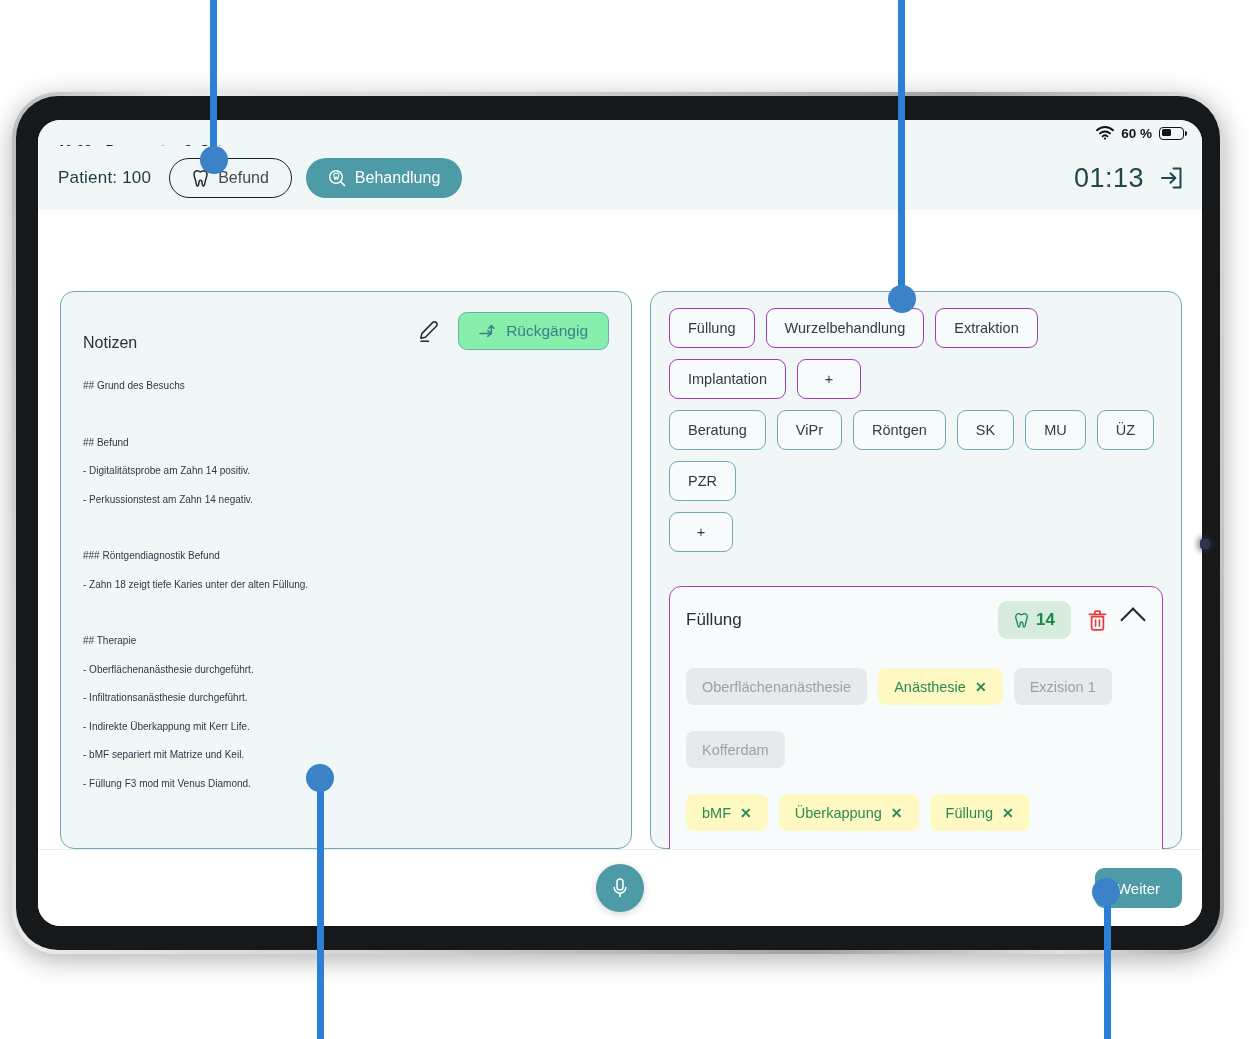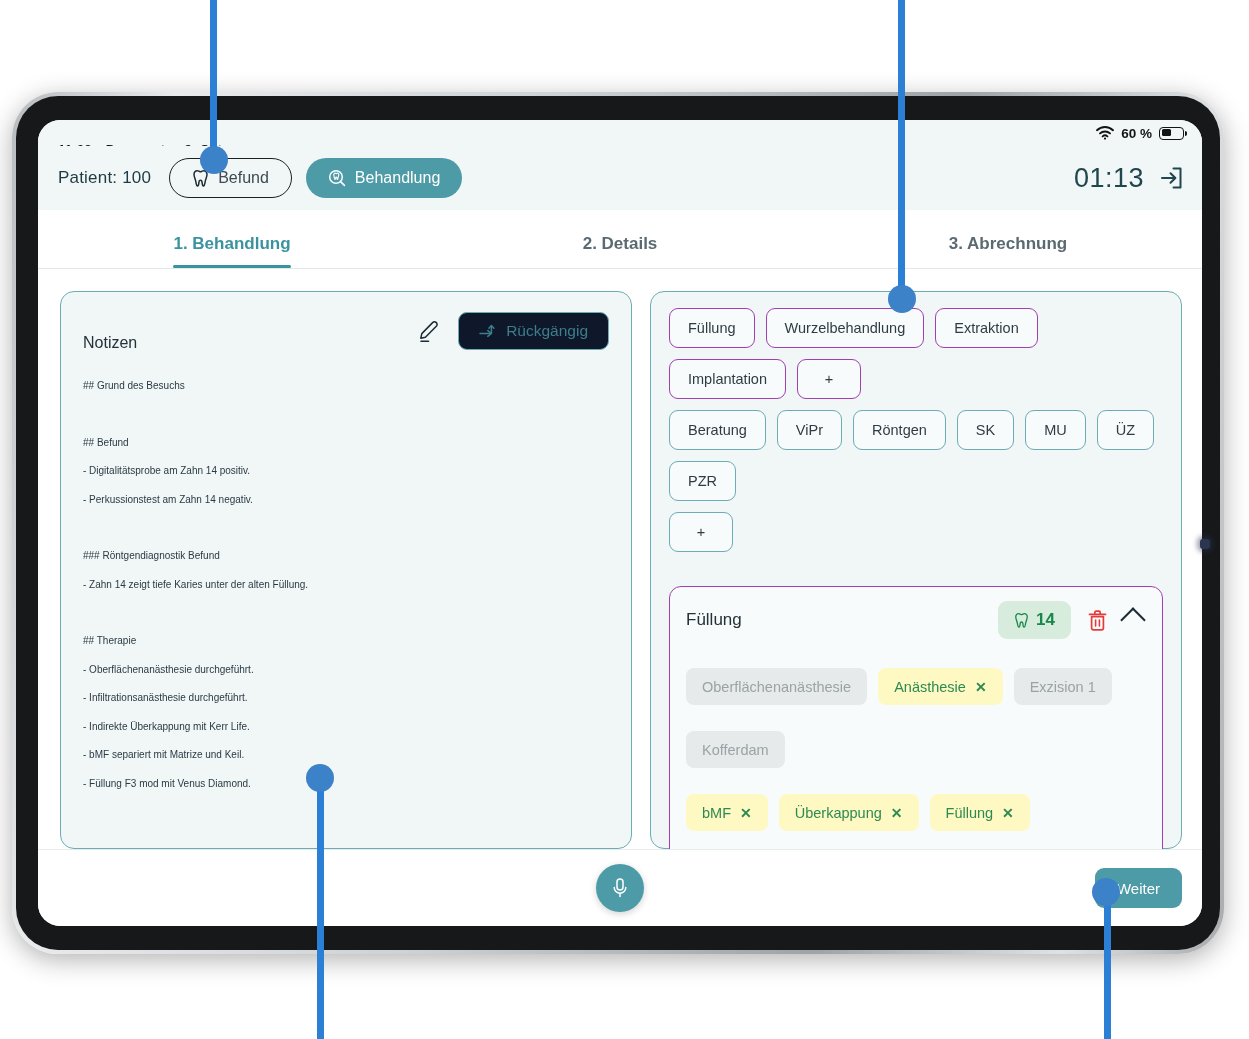--- a/index.html
+++ b/index.html
@@ -247,21 +247,21 @@
     gap: 18px;
   }
   .btn-undo {
     display: inline-flex;
     align-items: center;
     gap: 10px;
     height: 38px;
     padding: 0 20px;
     border: 1.3px solid #6cacb5;
     border-radius: 9px;
-    background: #0f172a;
+    background: #86efac;
     color: #3b7f8b;
     font-size: 15.5px;
     cursor: pointer;
     box-sizing: border-box;
   }
   .notes-body {
     font-size: 10px;
     line-height: 28.5px;
     color: #2a3b44;
   }
@@ -495,25 +495,20 @@
           <span class="icon" style="cursor:pointer;">
             <svg width="26" height="26" viewBox="0 0 26 26">
               <path d="M15.5 3.5H22.5V22.5H15.5" fill="none" stroke="#20464e" stroke-width="2" stroke-linecap="round" stroke-linejoin="round"></path>
               <path d="M4 13H17" stroke="#20464e" stroke-width="2" stroke-linecap="round"></path>
               <path d="M12.5 8.2 17.4 13 12.5 17.8" fill="none" stroke="#20464e" stroke-width="2" stroke-linecap="round" stroke-linejoin="round"></path>
             </svg>
           </span>
         </div>
       </div>
 
-      <div class="tabbar">
-        <div class="tab active">1. Behandlung</div>
-        <div class="tab">2. Details</div>
-        <div class="tab">3. Abrechnung</div>
-      </div>
 
       <div class="main">
 
         <div class="panel notes-panel">
           <div class="notes-head">
             <span class="notes-title">Notizen</span>
             <div class="notes-head-actions">
               <span class="icon" style="cursor:pointer;">
                 <svg width="22" height="23" viewBox="0 0 22 23">
                   <path d="M14.6 2.6a2.6 2.6 0 0 1 3.7 3.7L7.4 17.2l-4.6 1 1-4.6Z" fill="none" stroke="#1d2b33" stroke-width="1.5" stroke-linejoin="round"></path>
@@ -534,21 +529,21 @@
             </div>
           </div>
           <div class="notes-body">
             <div>## Grund des Besuchs</div>
             <div class="blank"></div>
             <div>## Befund</div>
             <div>- Digitalitätsprobe am Zahn 14 positiv.</div>
             <div>- Perkussionstest am Zahn 14 negativ.</div>
             <div class="blank"></div>
             <div>### Röntgendiagnostik Befund</div>
-            <div>- Zahn 14 zeigt tiefe Karies unter der alten Füllung.</div>
+            <div>- Zahn 18 zeigt tiefe Karies unter der alten Füllung.</div>
             <div class="blank"></div>
             <div>## Therapie</div>
             <div>- Oberflächenanästhesie durchgeführt.</div>
             <div>- Infiltrationsanästhesie durchgeführt.</div>
             <div>- Indirekte Überkappung mit Kerr Life.</div>
             <div>- bMF separiert mit Matrize und Keil.</div>
             <div>- Füllung F3 mod mit Venus Diamond.</div>
           </div>
         </div>
 

